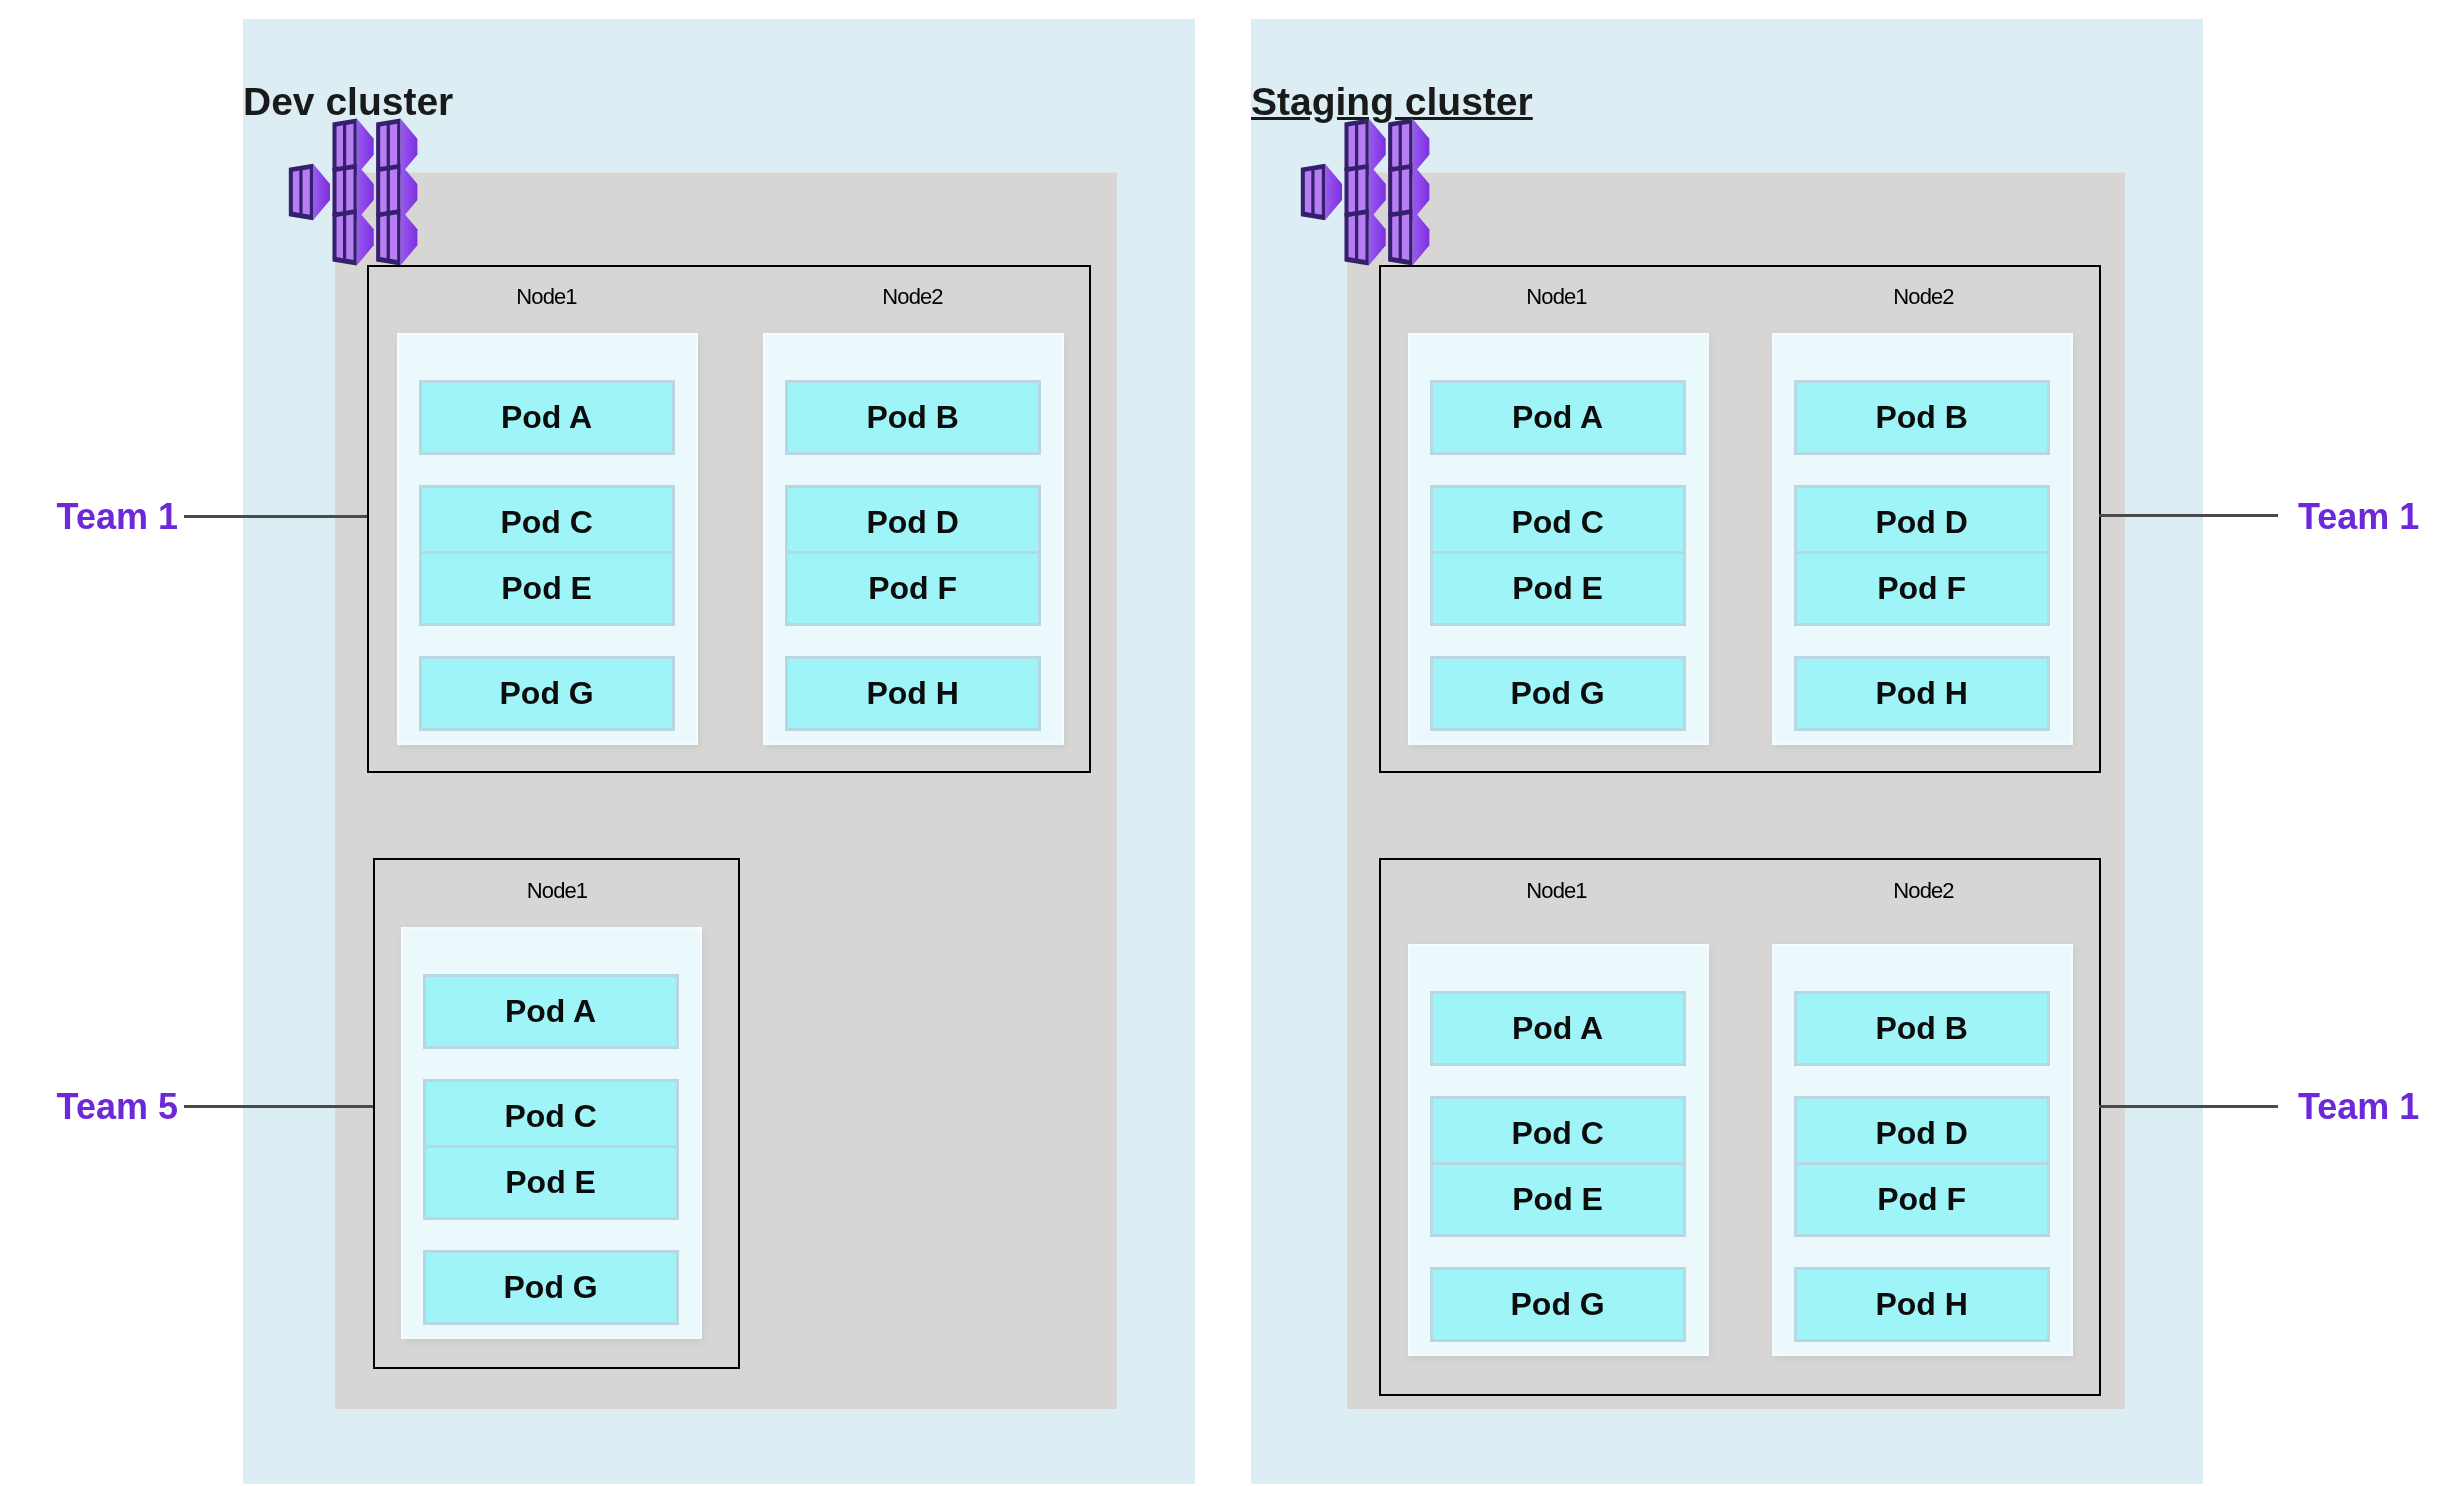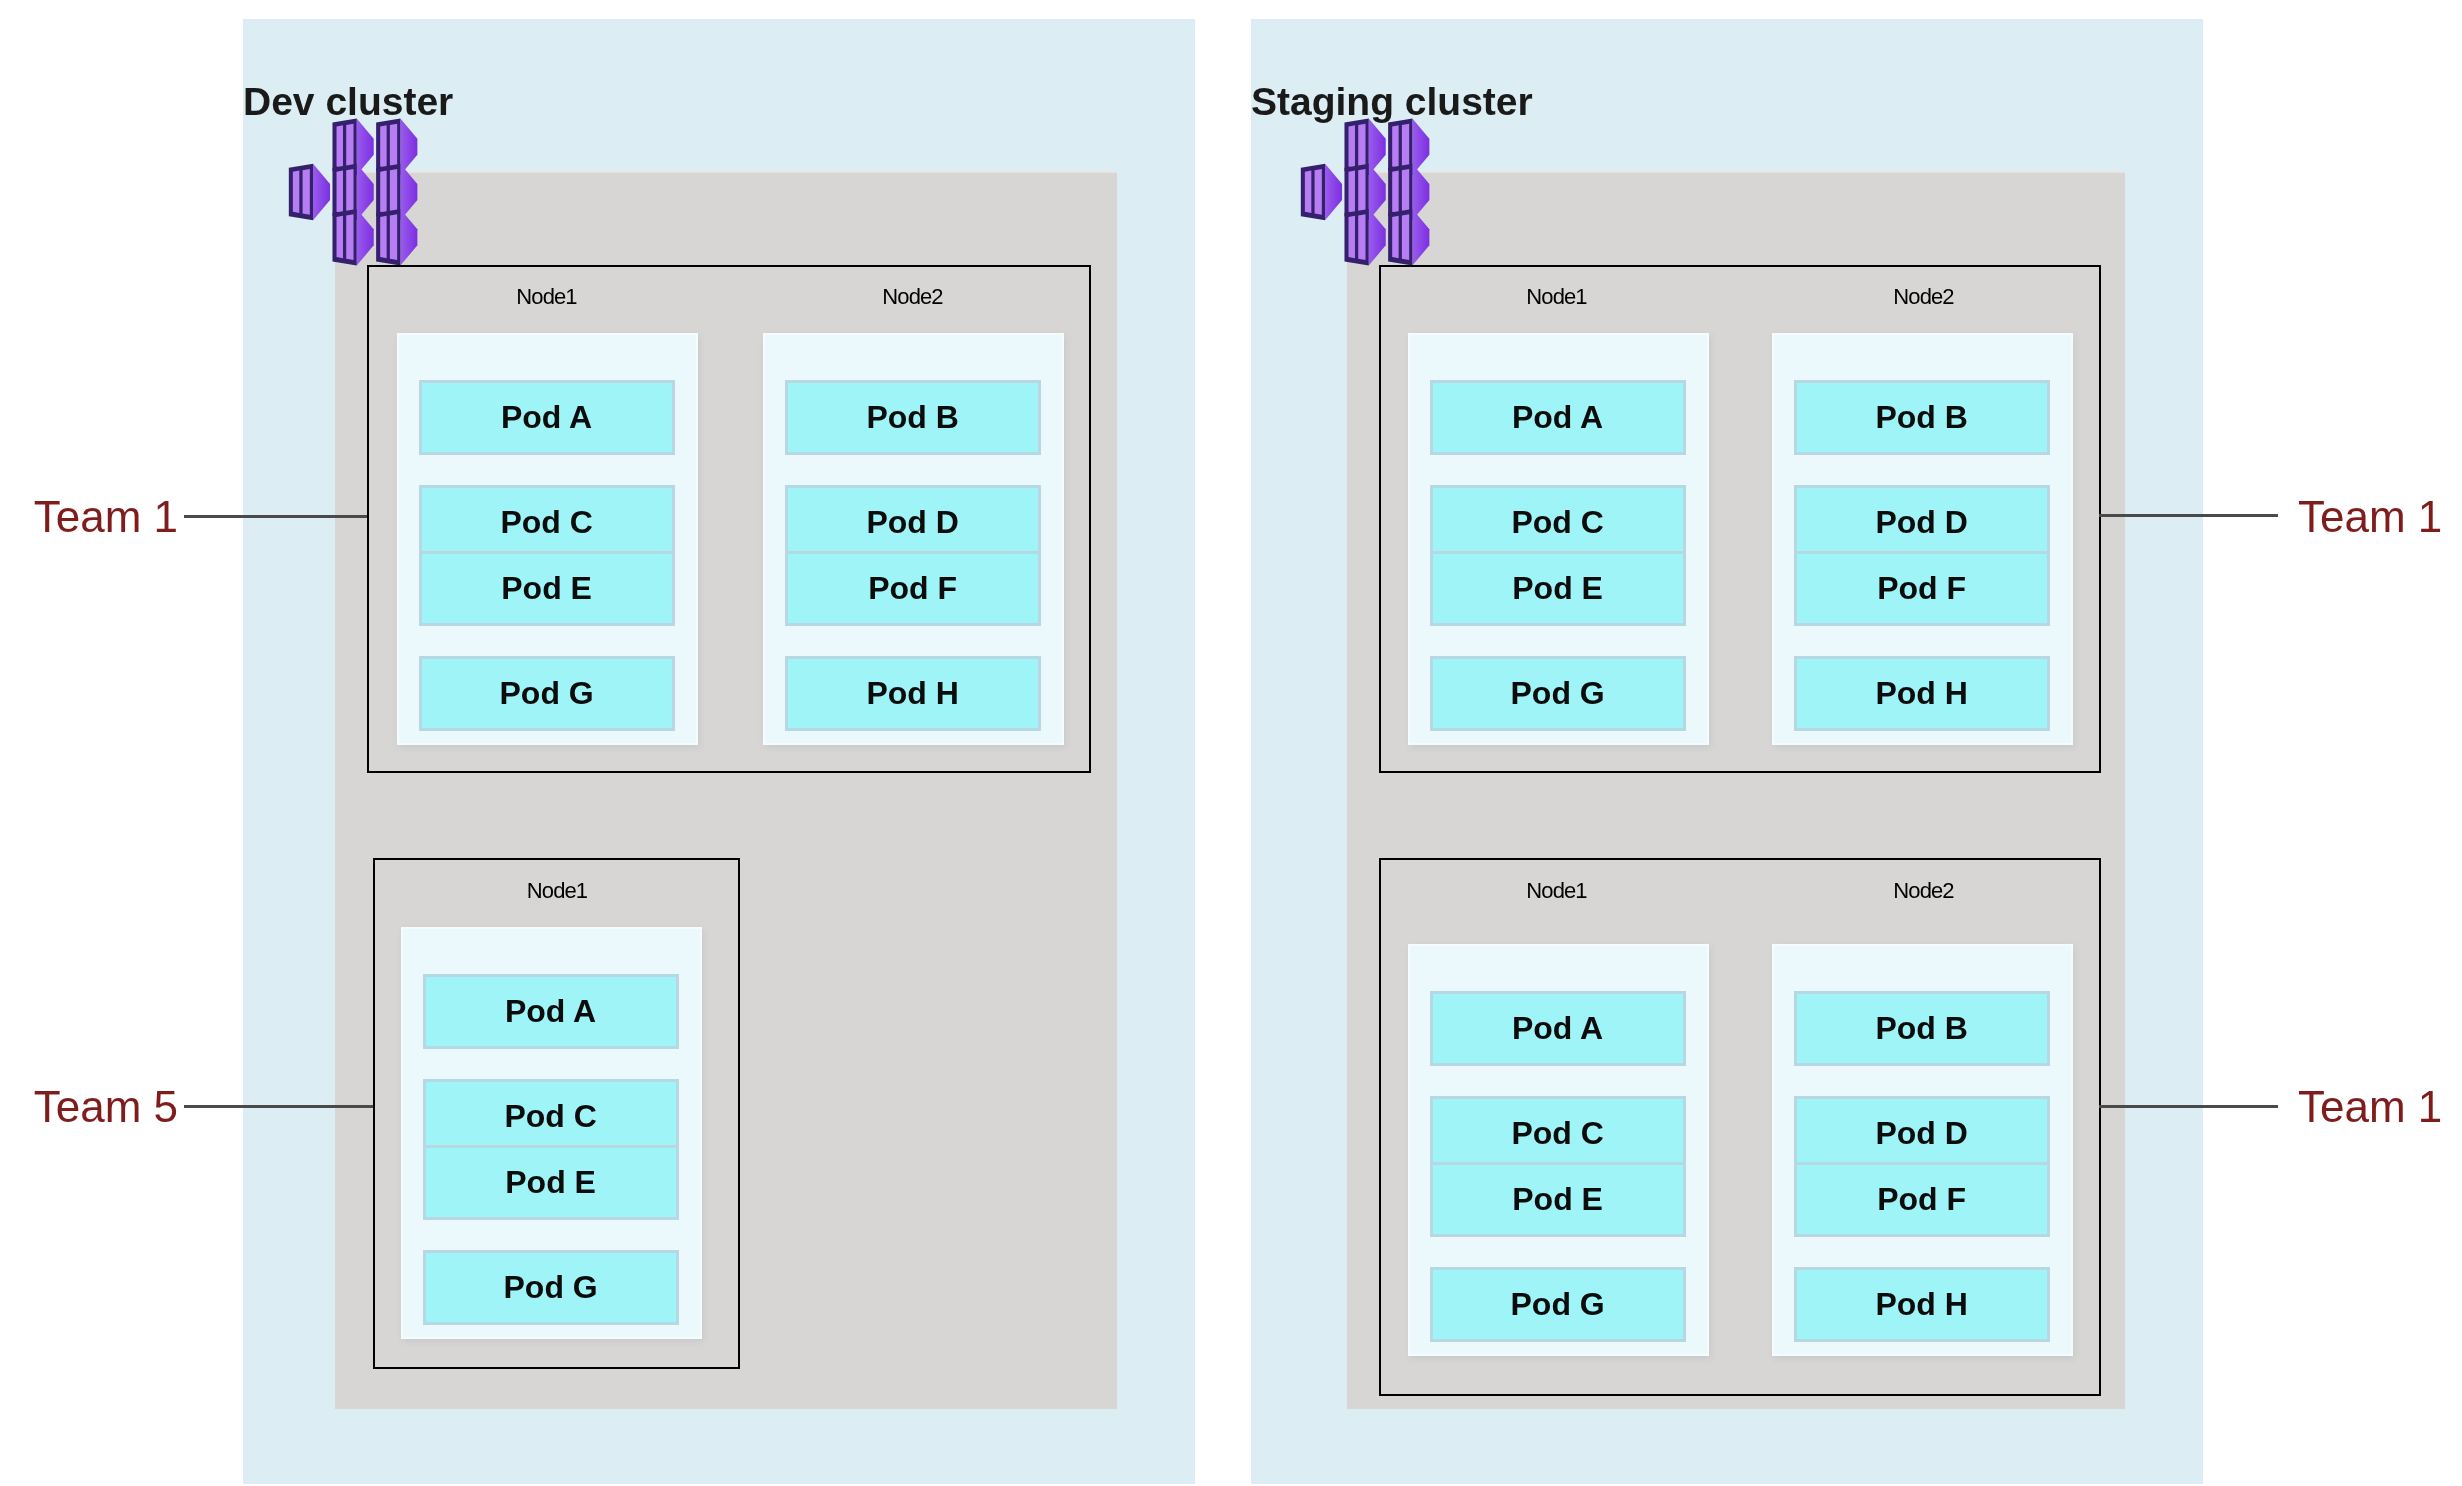--- a/index.html
+++ b/index.html
@@ -10,21 +10,21 @@
   .cluster-title{font-size:39px;font-weight:bold;color:#1a1a1a;text-align:left;line-height:46px;}
   .ns-panel{background:#D8D6D4;box-shadow:inset 0 1.7px 0 #e8e7e5;}
   .node-box{border:2.6px solid #000000;box-sizing:border-box;}
   .node-label{font-size:22px;color:#000;text-align:center;line-height:39px;letter-spacing:-0.9px;}
   .node-panel{background:#EBF8FC;border:2.6px solid #F6FCFE;box-sizing:border-box;
               box-shadow:1.7px 3.4px 6.8px rgba(120,150,170,0.22);}
   .pod{position:absolute;left:19.6px;width:256px;height:75px;background:#9EF4F6;
        border:3.4px solid #B7D8E2;box-sizing:border-box;display:flex;align-items:center;
        justify-content:center;font-size:32px;font-weight:bold;color:#0c0c0c;margin-top:12px;}
   .pod.r1{top:33px;} .pod.r2{top:138px;} .pod.r3{top:204px;} .pod.r4{top:309px;}
-  .team-label{font-size:44px;font-weight:normal;color:#7f1d1d;line-height:41px;}
+  .team-label{font-size:36px;font-weight:bold;color:#6d28d9;line-height:41px;}
   .team-label.left{text-align:right;}
   .team-label.right{text-align:left;}
   .connector{background:#4A4A4A;height:2.6px;}
 </style>
 </head>
 <body>
 
 <div id="canvas">
 
   <div>
@@ -75,21 +75,21 @@
     <div class="abs node-panel" style="left:401px;top:927px;width:301px;height:412px;">
       <div class="pod r1">Pod A</div>
       <div class="pod r2">Pod C</div>
       <div class="pod r3">Pod E</div>
       <div class="pod r4">Pod G</div>
     </div>
   </div>
 
   <div>
     <div class="abs cluster-bg" style="left:1251px;top:19px;width:952px;height:1465px;"></div>
-    <div class="abs cluster-title" style="left:1251px;top:79px;width:952px;height:46px;">Staging cluster</div>
+    <div class="abs cluster-title" style="left:1251px;top:79px;width:952px;height:46px;text-decoration:underline;">Staging cluster</div>
     <div class="abs ns-panel" style="left:1347px;top:171px;width:778px;height:1238px;"></div>
 
     <svg class="abs" style="left:1299px;top:116px;" width="133" height="152" viewBox="0 0 164 188">
       <use href="#hexunit" x="54" y="0"></use>
         <use href="#hexunit" x="108" y="0"></use>
       <use href="#hexunit" x="0" y="56"></use>
         <use href="#hexunit" x="54" y="56"></use>
         <use href="#hexunit" x="108" y="56"></use>
       <use href="#hexunit" x="54" y="112"></use>
         <use href="#hexunit" x="108" y="112"></use>

